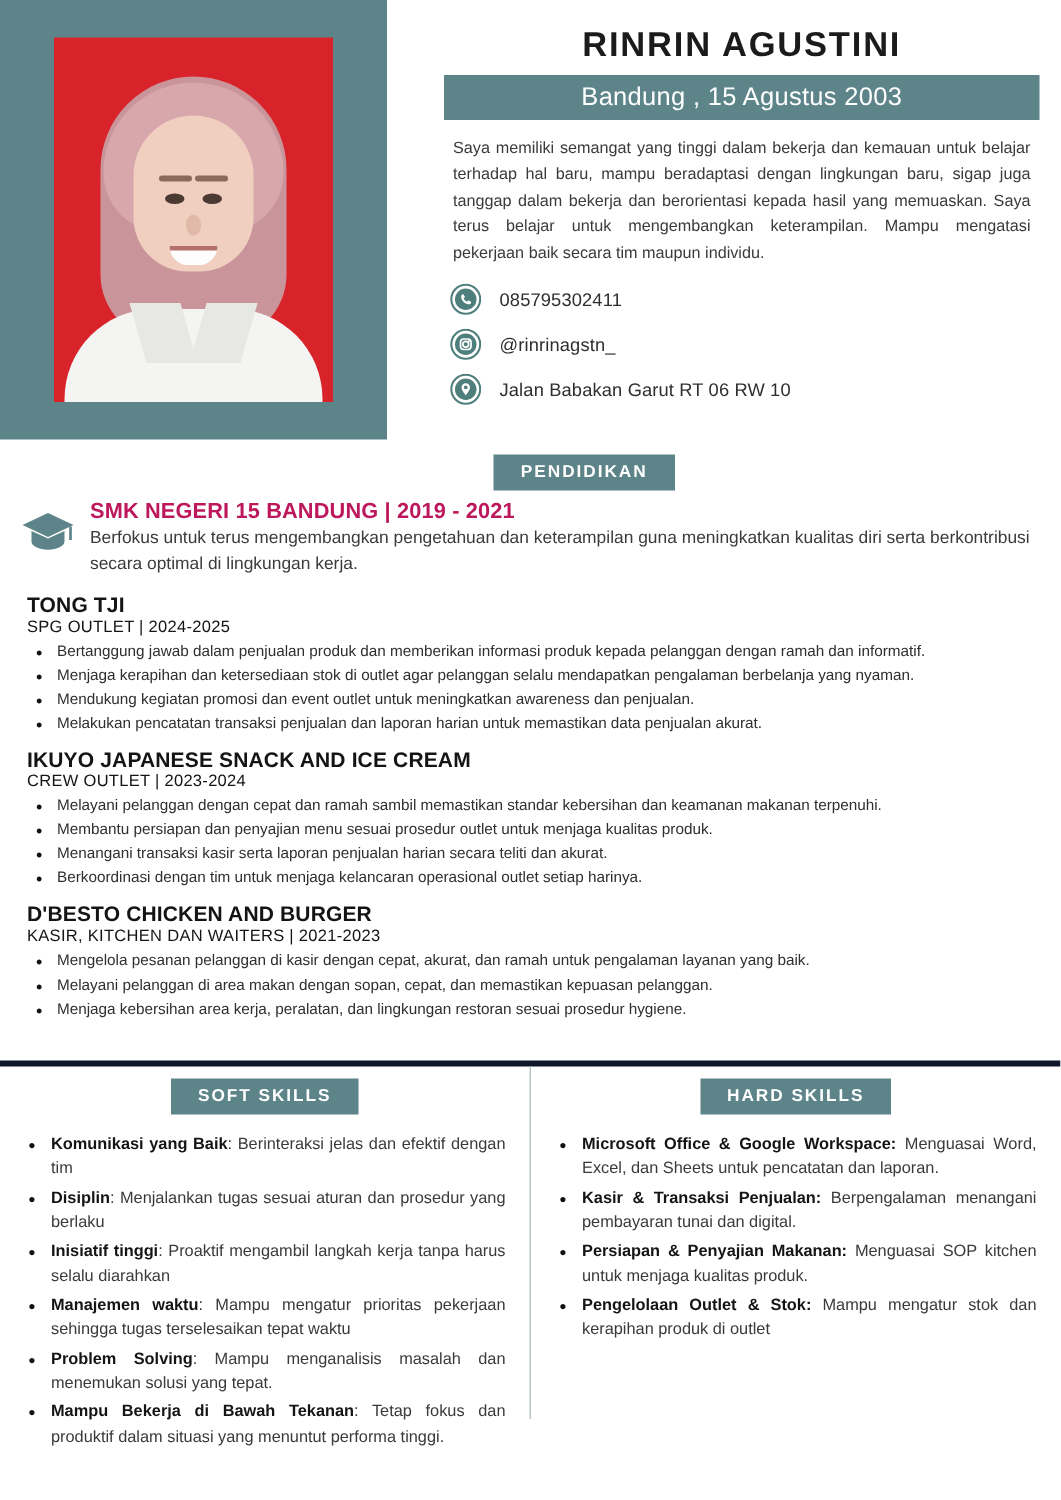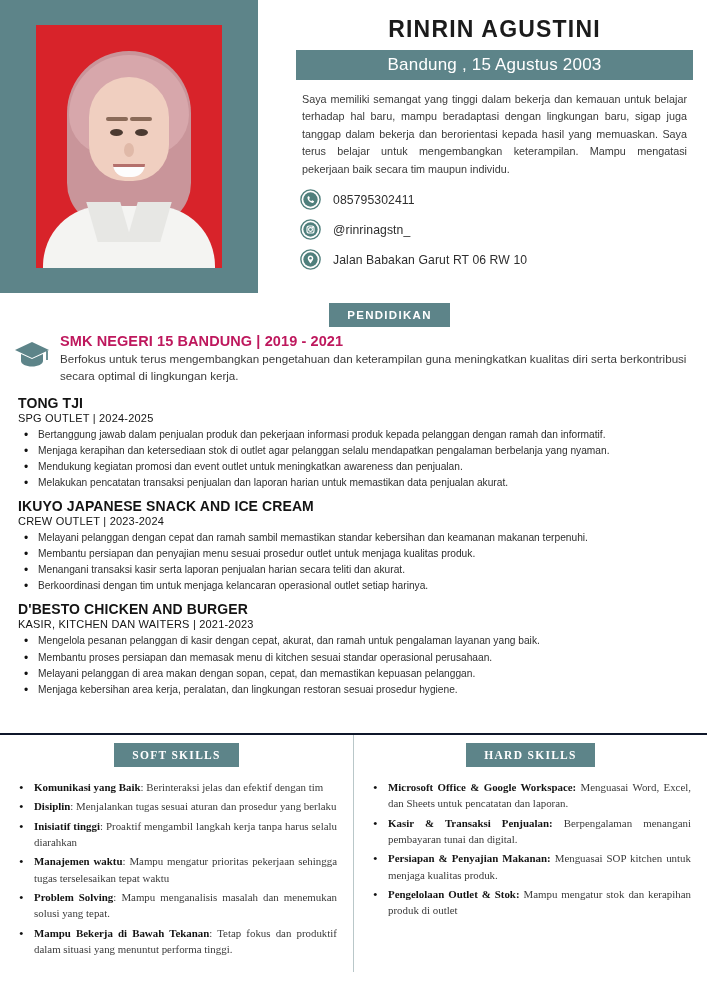--- a/index.html
+++ b/index.html
@@ -190,25 +190,24 @@
     content:"\2022";
     position:absolute;
     left:6px;
     color:#111;
     font-size:12px;
     line-height:1.35;
   }
 
   
   .skills-wrap {
-    border-top:2px solid #0f172a;
-    margin-top:22px;
+    border-top:4px solid #0f172a;
+    margin-top:12px;
     display:flex;
     height:239px;
-    font-family:Liberation Serif, serif;
   }
   .skill-col { flex:1; padding:0 14px; position:relative; }
   .skill-col.right { border-left:1px solid #b9c7c9; }
   .skill-head { text-align:center; padding:8px 0 12px 0; }
   .skill-list { list-style:none; padding:0 2px; }
   .skill-list li {
     font-size:10.9px;
     line-height:1.5;
     color:#3a3a3a;
     padding-left:18px;
@@ -313,42 +312,41 @@
     </div>
   </div>
 </div>
 
 <div>
   <div class="exp" id="exp-container">
       <div class="exp-item">
         <div class="exp-title">TONG TJI</div>
         <div class="exp-role">SPG OUTLET | 2024-2025</div>
         <ul class="exp-list">
-          <li>Bertanggung jawab dalam penjualan produk dan pekerjaan informasi produk kepada pelanggan dengan ramah dan informatif.</li>
+          <li>Bertanggung jawab dalam penjualan produk dan memberikan informasi produk kepada pelanggan dengan ramah dan informatif.</li>
           <li>Menjaga kerapihan dan ketersediaan stok di outlet agar pelanggan selalu mendapatkan pengalaman berbelanja yang nyaman.</li>
           <li>Mendukung kegiatan promosi dan event outlet untuk meningkatkan awareness dan penjualan.</li>
           <li>Melakukan pencatatan transaksi penjualan dan laporan harian untuk memastikan data penjualan akurat.</li>
         </ul>
       </div>
       <div class="exp-item">
         <div class="exp-title">IKUYO JAPANESE SNACK AND ICE CREAM</div>
         <div class="exp-role">CREW OUTLET | 2023-2024</div>
         <ul class="exp-list">
           <li>Melayani pelanggan dengan cepat dan ramah sambil memastikan standar kebersihan dan keamanan makanan terpenuhi.</li>
           <li>Membantu persiapan dan penyajian menu sesuai prosedur outlet untuk menjaga kualitas produk.</li>
           <li>Menangani transaksi kasir serta laporan penjualan harian secara teliti dan akurat.</li>
           <li>Berkoordinasi dengan tim untuk menjaga kelancaran operasional outlet setiap harinya.</li>
         </ul>
       </div>
       <div class="exp-item">
         <div class="exp-title">D'BESTO CHICKEN AND BURGER</div>
         <div class="exp-role">KASIR, KITCHEN DAN WAITERS | 2021-2023</div>
         <ul class="exp-list">
           <li>Mengelola pesanan pelanggan di kasir dengan cepat, akurat, dan ramah untuk pengalaman layanan yang baik.</li>
-          <li>Membantu proses persiapan dan memasak menu di kitchen sesuai standar operasional perusahaan.</li>
           <li>Melayani pelanggan di area makan dengan sopan, cepat, dan memastikan kepuasan pelanggan.</li>
           <li>Menjaga kebersihan area kerja, peralatan, dan lingkungan restoran sesuai prosedur hygiene.</li>
         </ul>
       </div>
     </div>
 </div>
 
 <div class="skills-wrap">
   <div class="skill-col">
     <div class="skill-head">

